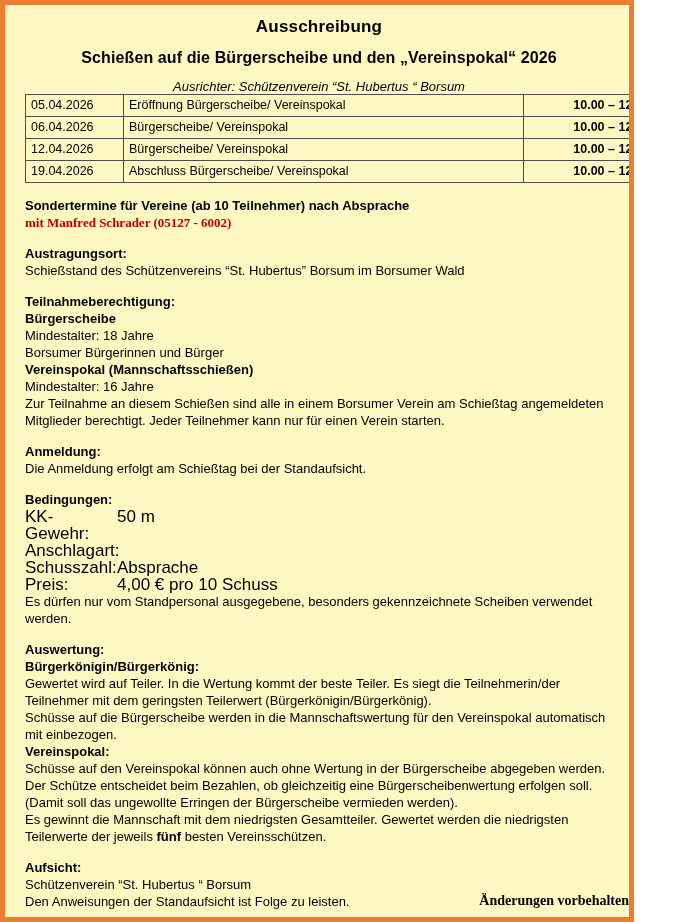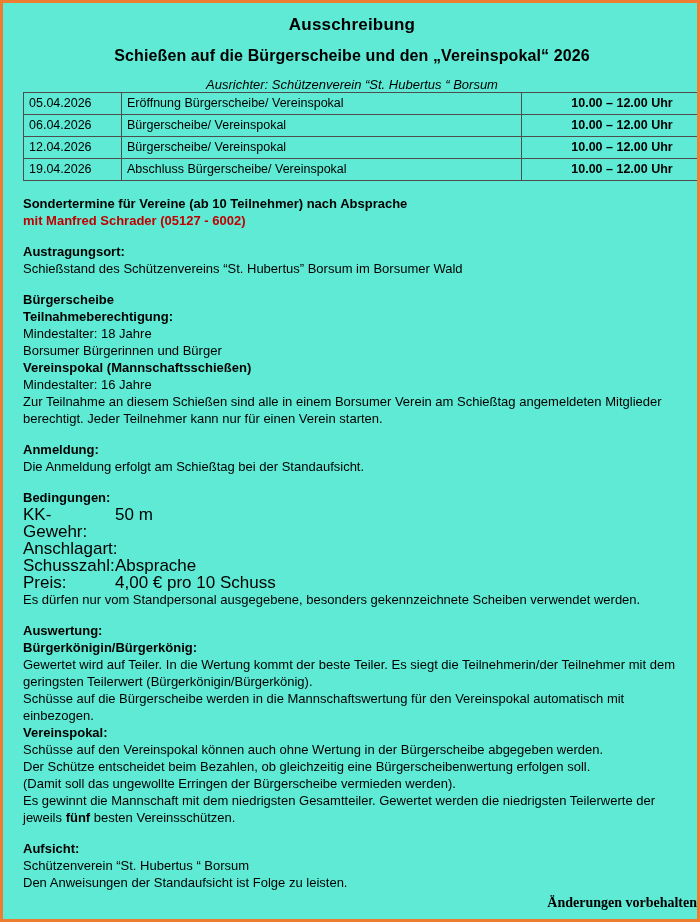--- a/index.html
+++ b/index.html
@@ -5,25 +5,25 @@
   html, body {
     margin: 0;
     padding: 0;
     background: #ffffff;
   }
   body {
     font-family: "Liberation Sans", sans-serif;
   }
   #page {
     position: relative;
-    width: 700px;
+    width: 634px;
     height: 922px;
     box-sizing: border-box;
-    background: #5eead4;
-    border: 3px solid #7f1d1d;
+    background: #fef9c3;
+    border: 5px solid #7f1d1d;
     overflow: hidden;
   }
   #inner {
     box-sizing: border-box;
     width: 100%;
     height: 100%;
     padding: 8px 10px 6px 20px;
     position: relative;
   }
 
@@ -96,20 +96,21 @@
     padding: 0;
     font-weight: normal;
   }
   p.body-para {
     max-width: 658px;
   }
   .bold { font-weight: bold; }
   .red {
     color: #C00000;
     font-weight: bold;
+    font-family: Liberation Serif, serif;
   }
 
   .spec-row {
     font-size: 17px;
     line-height: 17px;
     display: flex;
   }
   .spec-key { width: 92px; flex: none; }
   .spec-val { flex: 1; }
 
@@ -162,22 +163,22 @@
       <p class="section-head">Sondertermine für Vereine (ab 10 Teilnehmer) nach Absprache</p>
       <p class="section-head red" style="color: rgb(192, 0, 0);">mit Manfred Schrader (05127 - 6002)</p>
     </div>
 
     <div class="block">
       <p class="section-head">Austragungsort:</p>
       <p class="body-line">Schießstand des Schützenvereins “St. Hubertus” Borsum im Borsumer Wald</p>
     </div>
 
     <div class="block">
+      <p class="section-head">Teilnahmeberechtigung:</p>
       <p class="section-head">Bürgerscheibe</p>
-      <p class="section-head">Teilnahmeberechtigung:</p>
       <p class="body-line">Mindestalter: 18 Jahre</p>
       <p class="body-line">Borsumer Bürgerinnen und Bürger</p>
       <p class="section-head">Vereinspokal (Mannschaftsschießen)</p>
       <p class="body-line">Mindestalter: 16 Jahre</p>
       <p class="body-para">Zur Teilnahme an diesem Schießen sind alle in einem Borsumer Verein am Schießtag angemeldeten Mitglieder berechtigt. Jeder Teilnehmer kann nur für einen Verein starten.</p>
     </div>
 
     <div class="block">
       <p class="section-head">Anmeldung:</p>
       <p class="body-line">Die Anmeldung erfolgt am Schießtag bei der Standaufsicht.</p>

